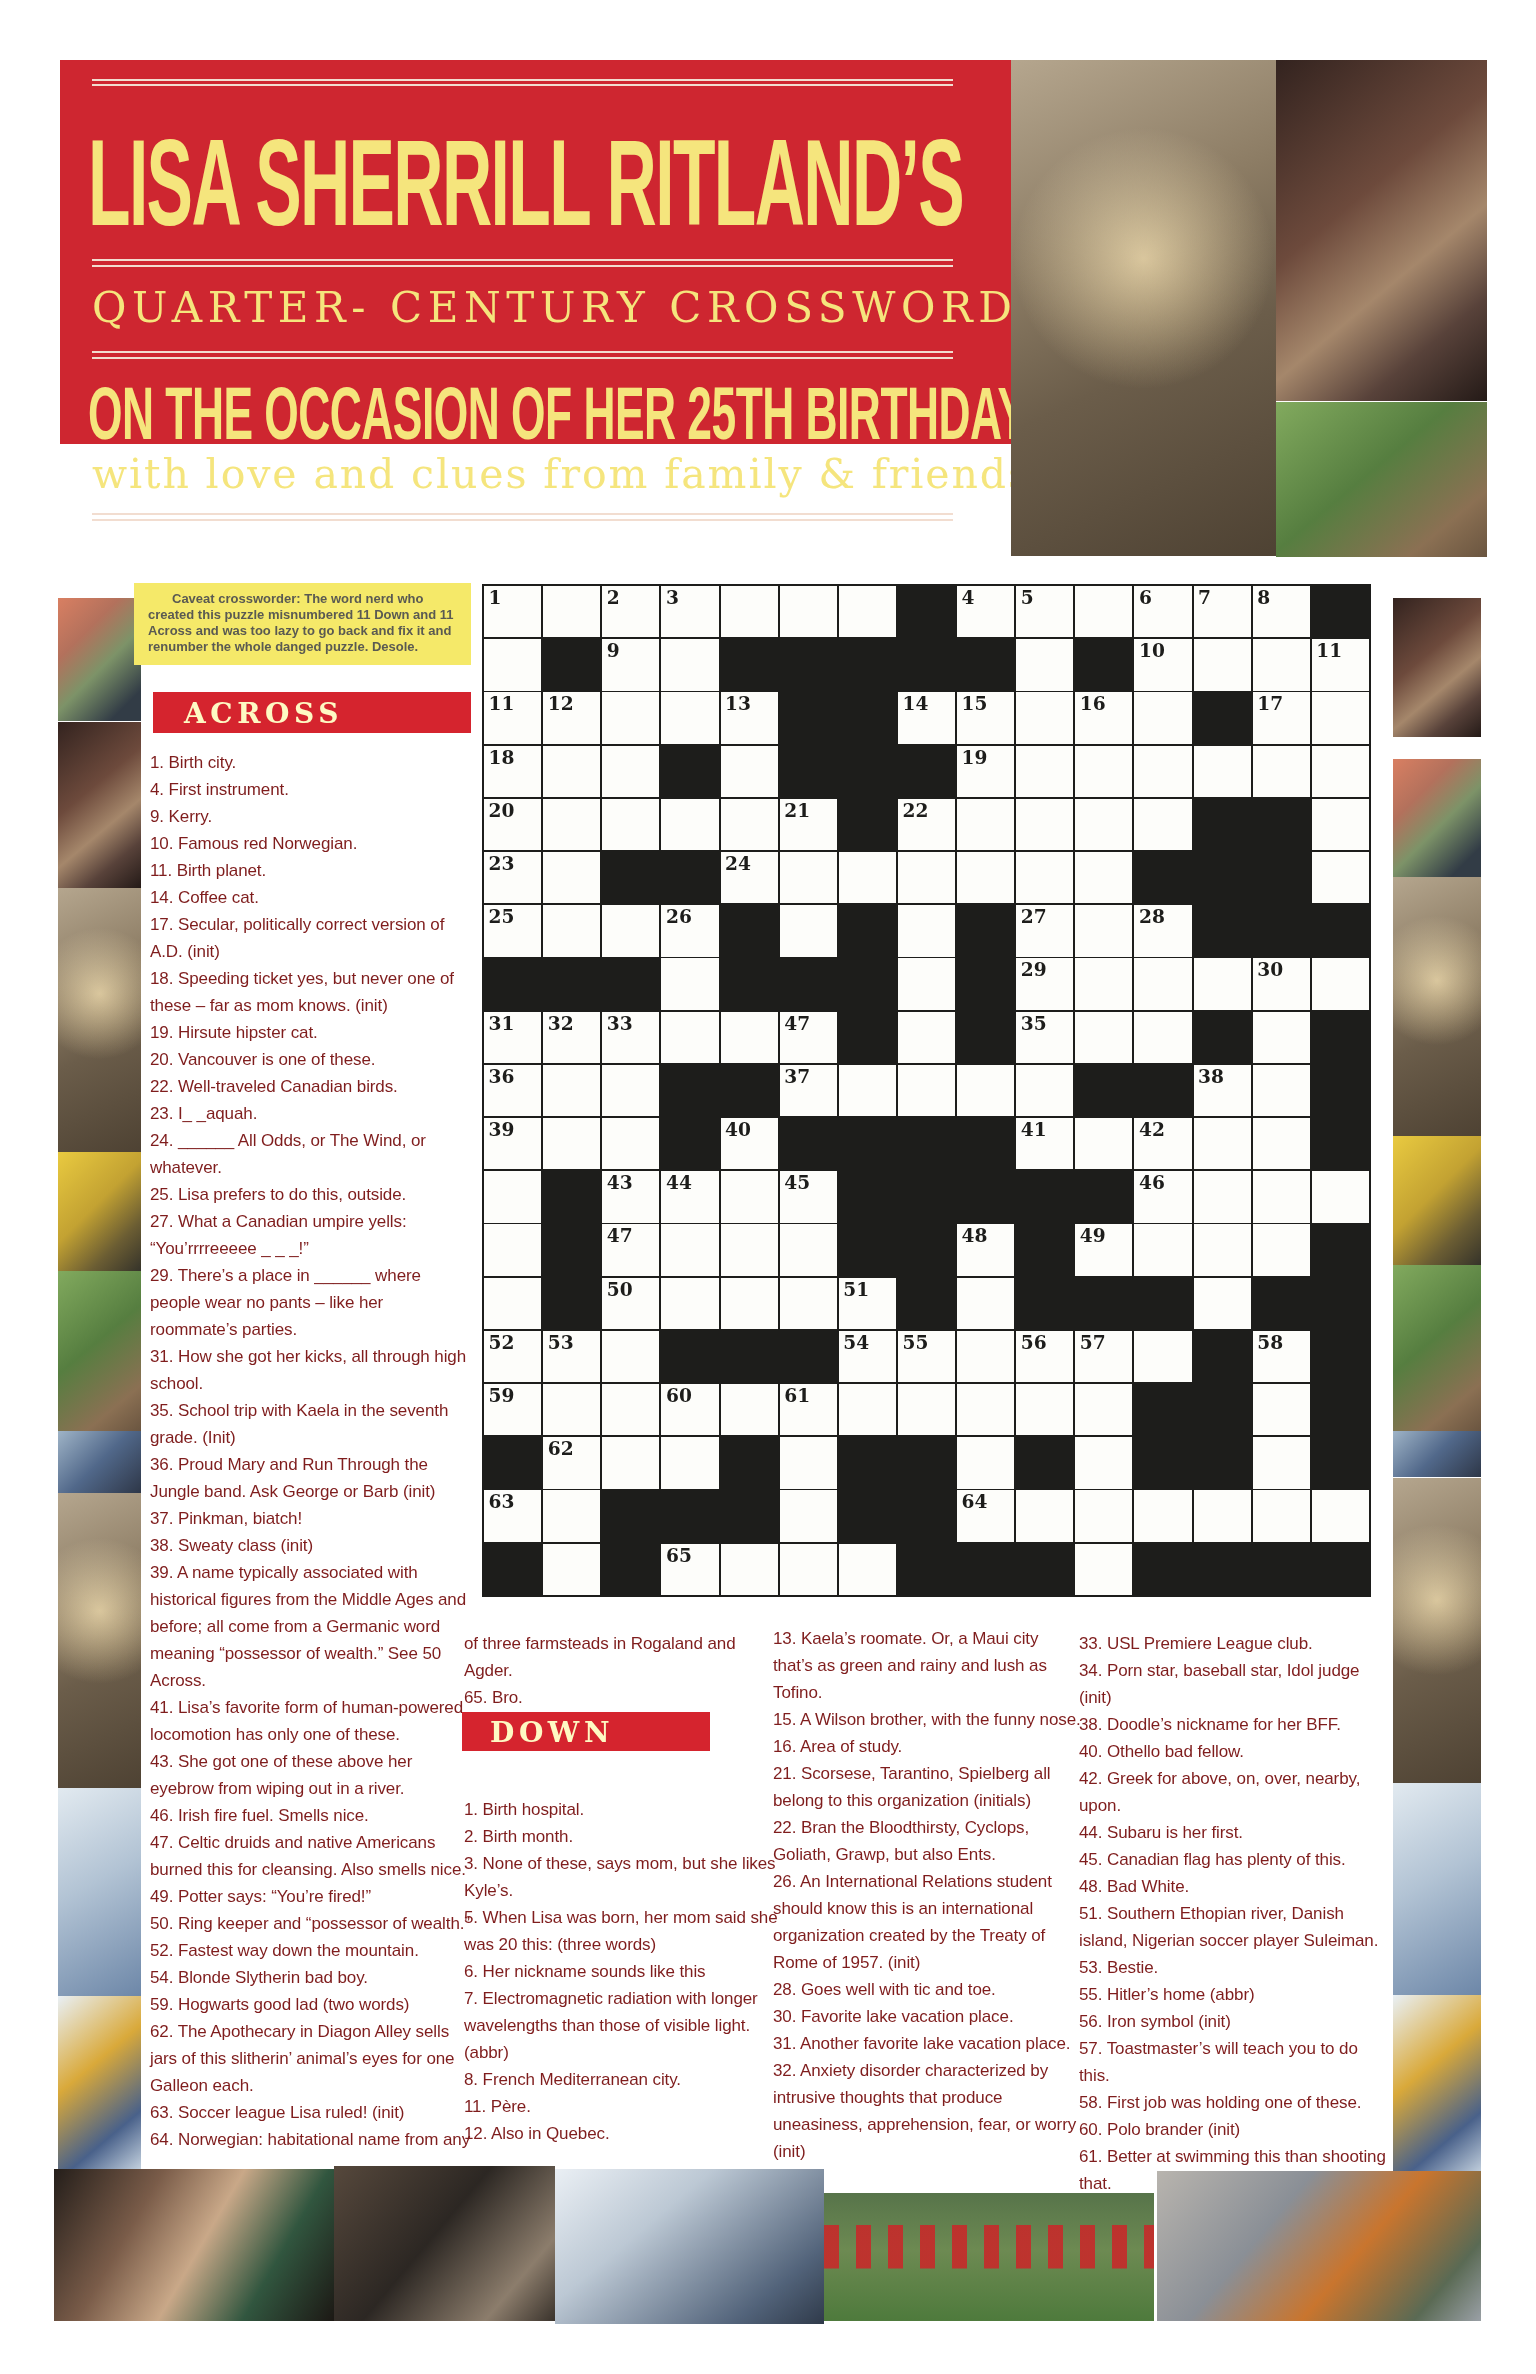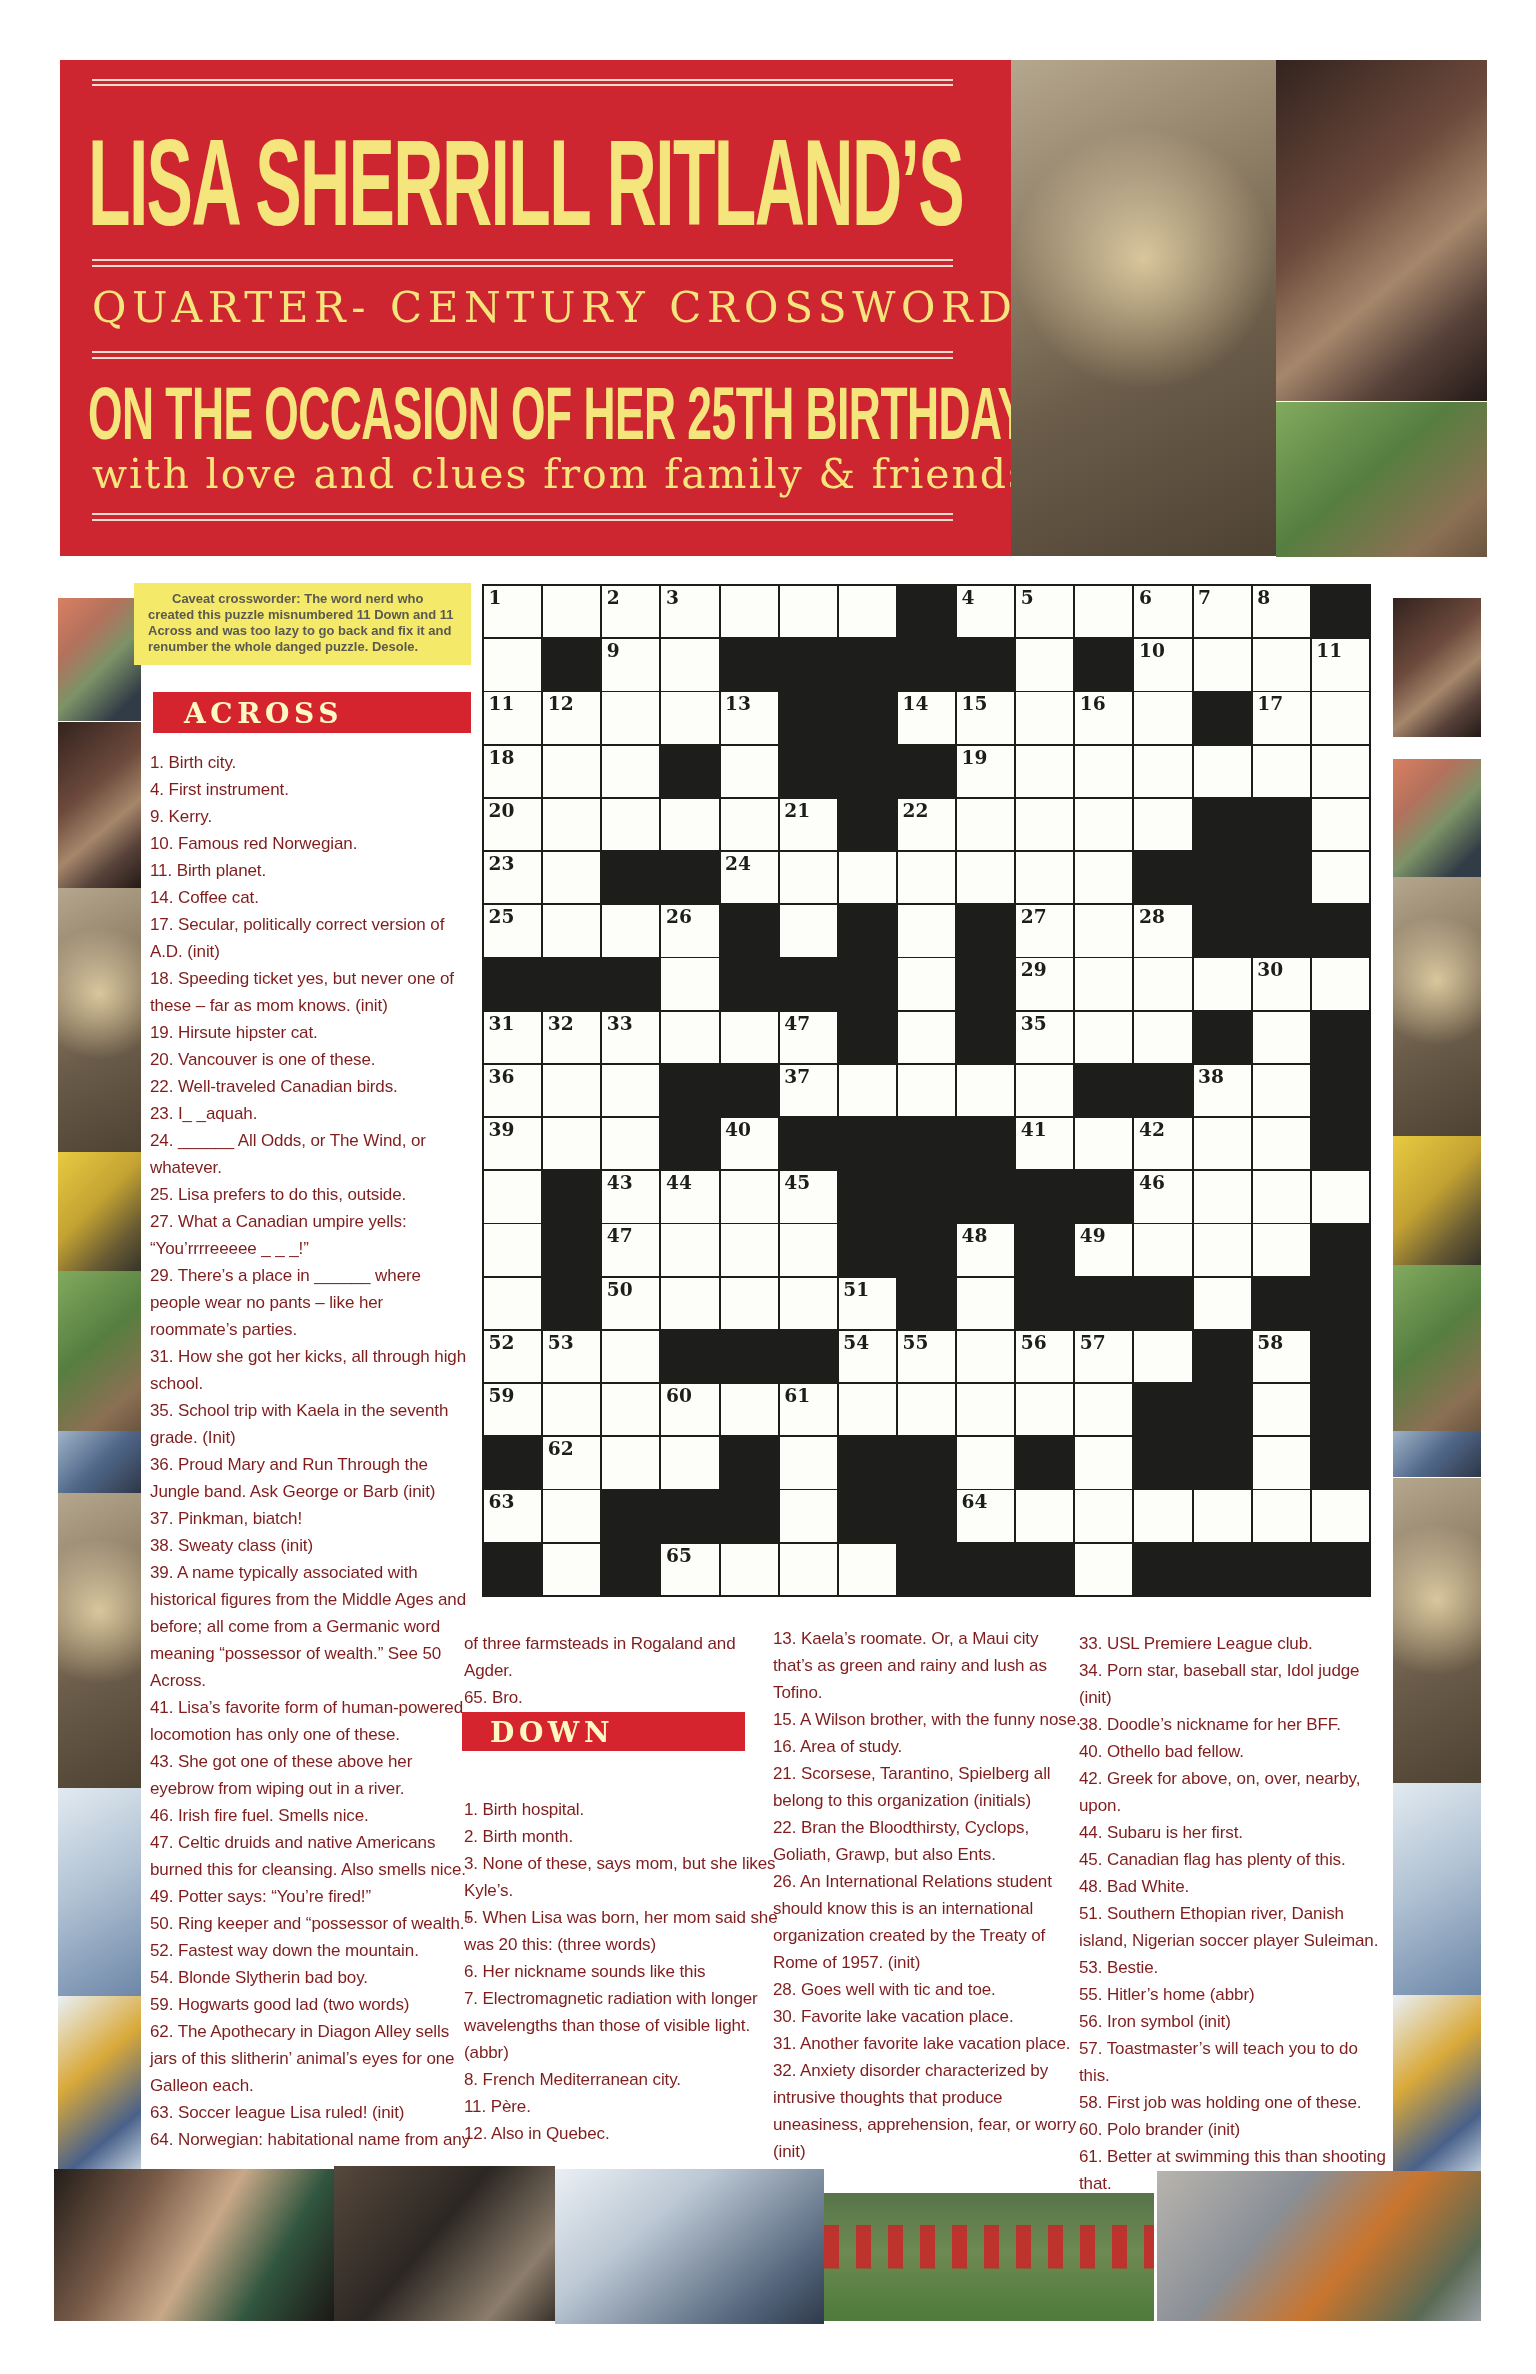--- a/index.html
+++ b/index.html
@@ -4,21 +4,21 @@
 <style>
   html,body { margin:0; padding:0; }
   body {
     width:1536px; height:2375px; position:relative;
     background:#ffffff;
     font-family:"Liberation Sans", sans-serif;
     overflow:hidden;
   }
 
   
-  #header { left:60px; top:60px; width:951px; height:496px; background:#ce2630; position:absolute; }
+  #header { left:60px; top:60px; width:951px; height:384px; background:#ce2630; position:absolute; }
   .rule { position:absolute; left:32px; width:861px; height:3.7px;
           border-top:2.8px solid #f2ddd0; border-bottom:2.8px solid #f2ddd0; }
   #rule1 { top:18.6px; } #rule2 { top:199px; } #rule3 { top:291px; } #rule4 { top:453px; }
   #hdr-title { position:absolute; left:28px; top:56px; font-weight:bold; font-size:122px; line-height:1.1;
     color:#f5e57d; transform:scaleX(.57); transform-origin:left top; white-space:nowrap; letter-spacing:-2.8px; }
   #hdr-subtitle { position:absolute; left:32px; top:223px; font-family:"DejaVu Serif",serif; font-size:42px;
     color:#f5e57d; letter-spacing:5.6px; white-space:nowrap; }
   #hdr-line3 { position:absolute; left:28px; top:317px; font-weight:bold; font-size:74px; line-height:1;
     color:#f5e57d; transform:scaleX(.60); transform-origin:left top; white-space:nowrap; letter-spacing:-0.9px; }
   #hdr-line4 { position:absolute; left:32px; top:390px; font-family:"DejaVu Serif",serif; font-size:41px;
@@ -45,21 +45,21 @@
 
   
   #caveat { left:134px; top:583px; width:337px; height:82px; background:#f5e969; position:absolute;
     box-sizing:border-box; padding:8.3px 14px 0 14px; font-size:13px; line-height:16px; color:#5a5a52;
     text-indent:24px; font-weight:bold; }
 
   
   .section-bar { position:absolute; background:#d5242e; color:#fef9c3; font-family:"DejaVu Serif",serif;
     font-weight:bold; letter-spacing:4.6px; font-size:28px; }
   #across-bar { left:153px; top:692px; width:318px; height:41px; line-height:43px; padding-left:31px; box-sizing:border-box; }
-  #down-bar   { left:462px; top:1712px; width:283px; height:39px; line-height:41px; padding-left:28px; box-sizing:border-box; }
+  #down-bar   { left:462px; top:1712px; width:248px; height:39px; line-height:41px; padding-left:28px; box-sizing:border-box; }
 
   
   .clues { position:absolute; color:#7f1d1d; font-size:17px; line-height:27px; letter-spacing:-0.1px; }
   #across-clues { left:150px; top:749px;  width:325px; }
   #overflow-a   { left:464px; top:1630px; width:323px; }
   #down-col1    { left:464px; top:1774px; width:323px;margin-top:22px; }
   #down-col2    { left:773px; top:1625px; width:308px; }
   #down-col3    { left:1079px; top:1630px; width:308px; }
   .clue { margin:0; }
 

